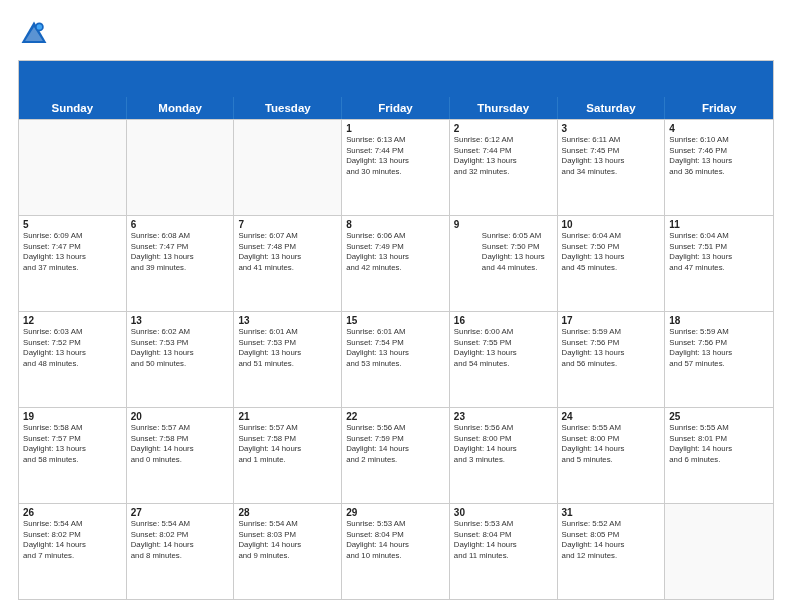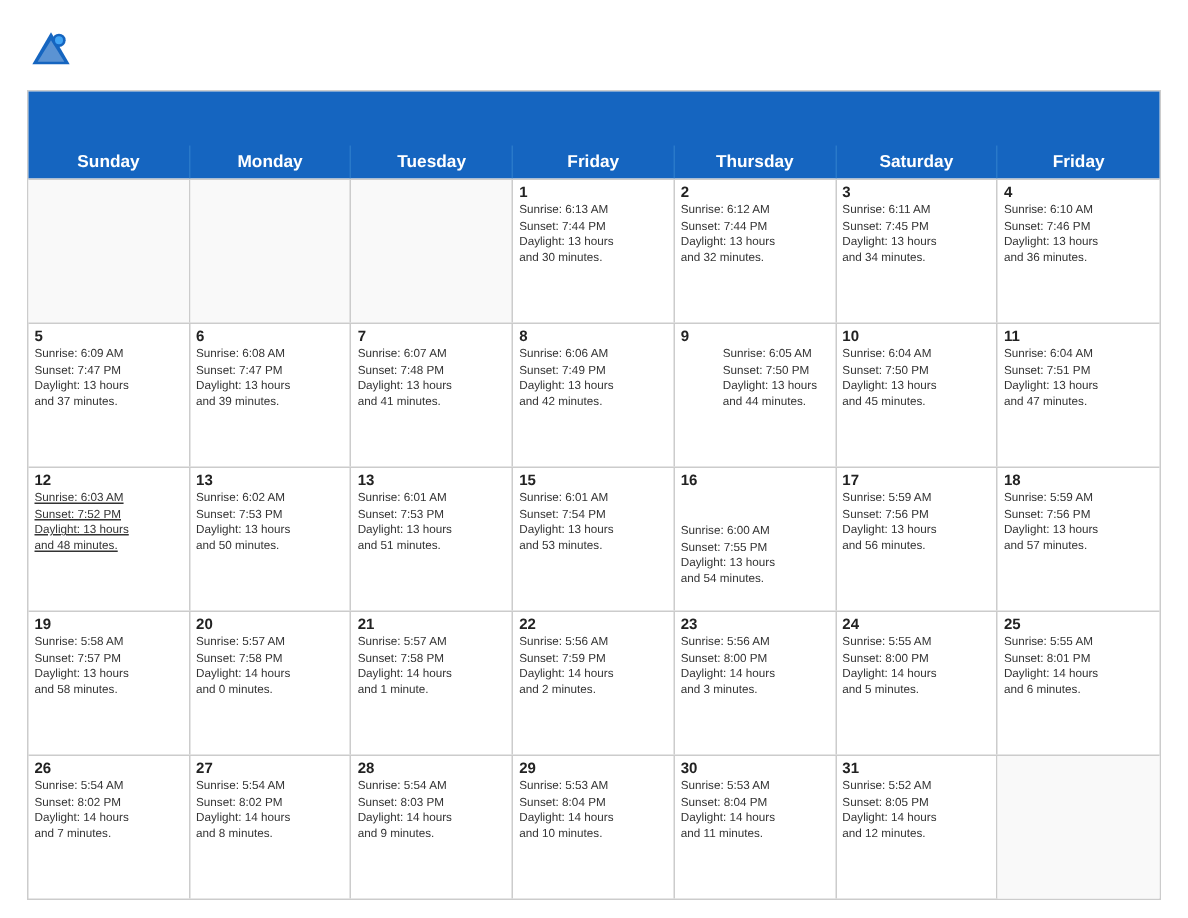--- a/index.html
+++ b/index.html
@@ -222,21 +222,21 @@
             <div class="cell-date">11</div>
             <div class="cell-info" style="white-space: pre-line;">Sunrise: 6:04 AM
 Sunset: 7:51 PM
 Daylight: 13 hours
 and 47 minutes.</div>
           </div>
         </div>
         <div class="cal-row">
           <div class="cal-cell">
             <div class="cell-date">12</div>
-            <div class="cell-info" style="white-space: pre-line; text-decoration: underline;">Sunrise: 6:03 AM
+            <div class="cell-info" style="white-space: pre-line;">Sunrise: 6:03 AM
 Sunset: 7:52 PM
 Daylight: 13 hours
 and 48 minutes.</div>
           </div>
           <div class="cal-cell">
             <div class="cell-date">13</div>
             <div class="cell-info" style="white-space: pre-line;">Sunrise: 6:02 AM
 Sunset: 7:53 PM
 Daylight: 13 hours
 and 50 minutes.</div>
@@ -250,21 +250,21 @@
           </div>
           <div class="cal-cell">
             <div class="cell-date">15</div>
             <div class="cell-info" style="white-space: pre-line;">Sunrise: 6:01 AM
 Sunset: 7:54 PM
 Daylight: 13 hours
 and 53 minutes.</div>
           </div>
           <div class="cal-cell">
             <div class="cell-date">16</div>
-            <div class="cell-info" style="white-space: pre-line; margin-top: 22px;">Sunrise: 6:00 AM
+            <div class="cell-info" style="white-space: pre-line;">Sunrise: 6:00 AM
 Sunset: 7:55 PM
 Daylight: 13 hours
 and 54 minutes.</div>
           </div>
           <div class="cal-cell">
             <div class="cell-date">17</div>
             <div class="cell-info" style="white-space: pre-line;">Sunrise: 5:59 AM
 Sunset: 7:56 PM
 Daylight: 13 hours
 and 56 minutes.</div>

